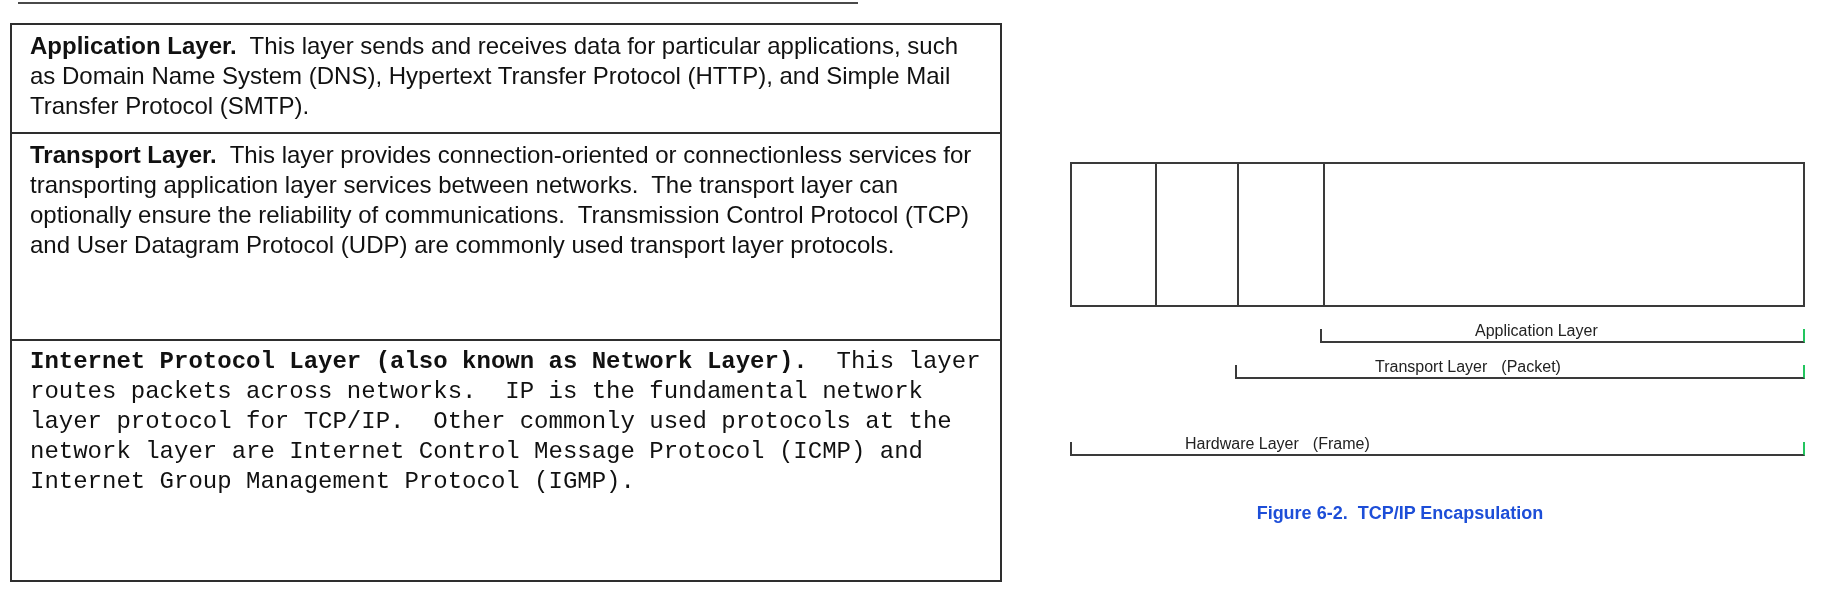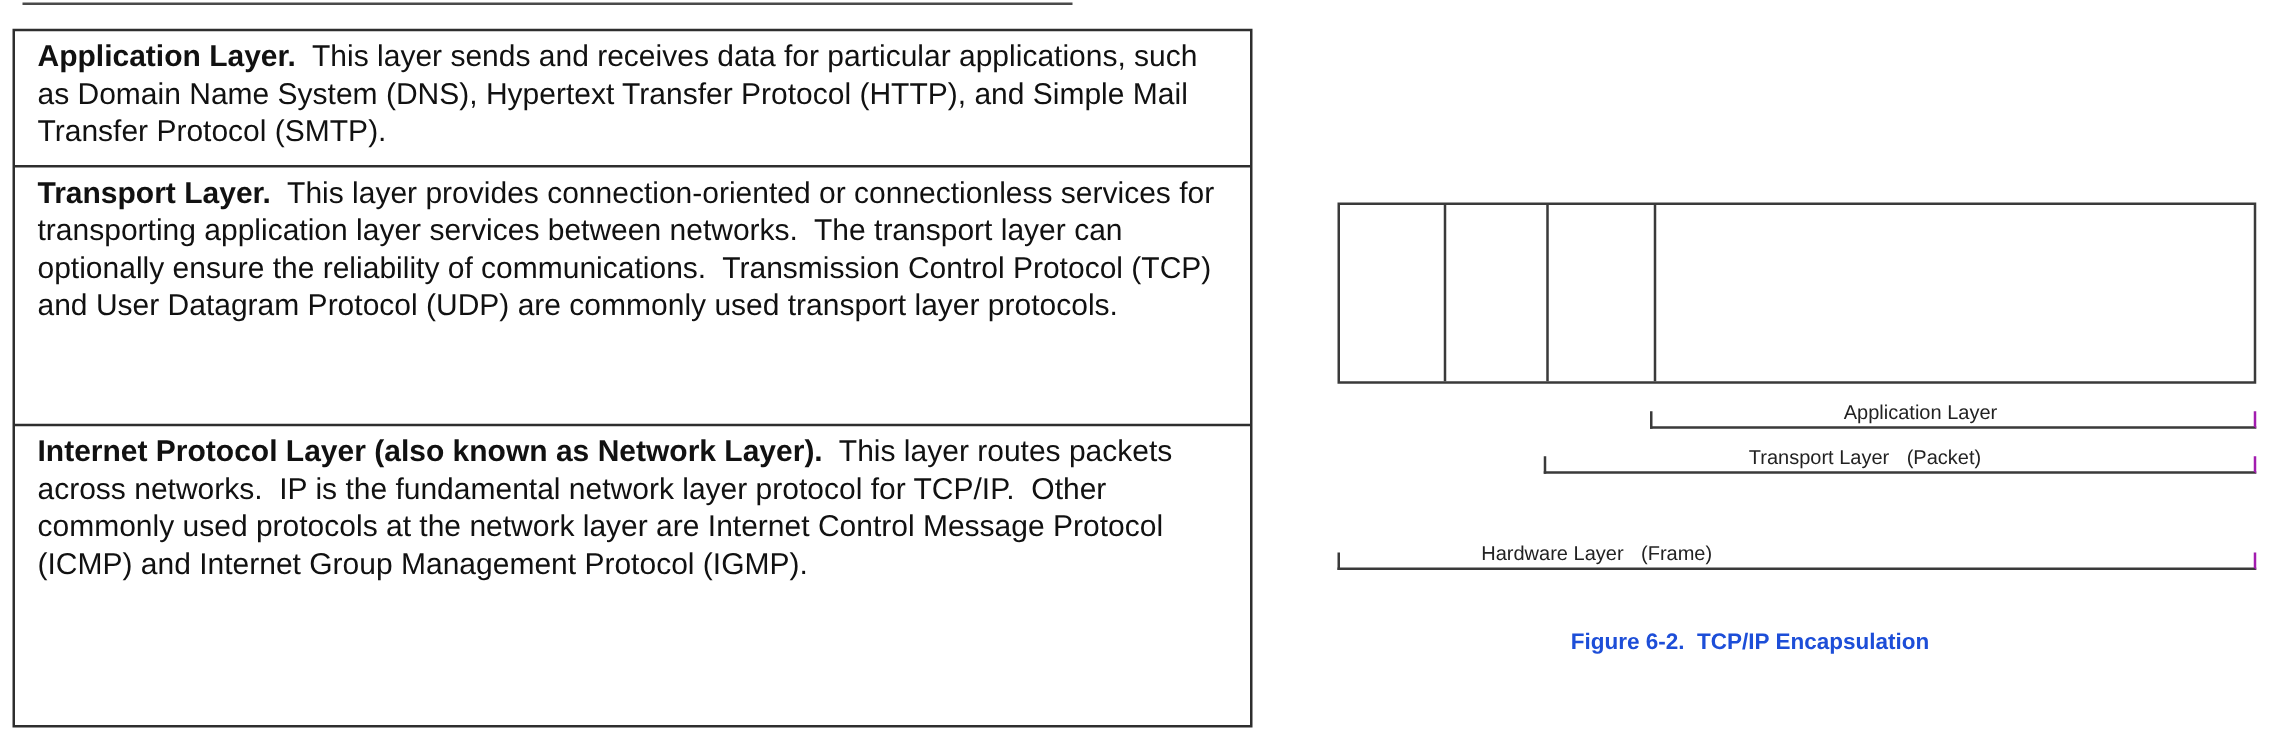--- a/index.html
+++ b/index.html
@@ -25,50 +25,50 @@
     box-sizing:border-box;
     border-bottom:2px solid #2e2e2e;
     padding:6px 12px 0 18px;
     font-size:24px;line-height:30px;
     white-space:pre-wrap;
     overflow:hidden;
   }
   .layer-row:last-child{border-bottom:none;flex:1;}
   .row-1{height:109px;}
   .row-2{height:207px;}
-  .row-3{height:138px;}
+  .row-3{height:138px;font-family:Liberation Mono, monospace;}
   .row-title{font-weight:bold;}
   
   .packet-box{
     position:absolute;left:1070px;top:162px;width:735px;height:145px;
     border:2px solid #3a3a3a;box-sizing:border-box;
     display:flex;background:#fff;
   }
   .packet-cell{box-sizing:border-box;border-right:2px solid #3a3a3a;height:100%;}
   .cell-1{width:85px;}
   .cell-2{width:82px;}
   .cell-3{width:86px;}
   .cell-4{flex:1;border-right:none;}
   .bracket{
     position:absolute;height:14px;box-sizing:border-box;
     border-left:2px solid #3a3a3a;
-    border-right:2px solid #a21caf;
+    border-right:2px solid #22c55e;
     border-bottom:2px solid #3a3a3a;
     padding-left:30px;
   }
   .bracket-app      {left:1320px;top:329px;width:485px;}
   .bracket-transport{left:1235px;top:365px;width:570px;}
   .bracket-ip       {left:1153px;top:401px;width:652px;}
   .bracket-hw       {left:1070px;top:442px;width:735px;}
   .bracket-label{
     position:absolute;bottom:2px;white-space:nowrap;
     font-size:16px;color:#222;line-height:16px;
   }
   .bracket-app       .bracket-label{left:153px;}
-  .bracket-transport .bracket-label{left:138px;margin-left:24px;}
+  .bracket-transport .bracket-label{left:138px;}
   .bracket-ip        .bracket-label{left:117px;}
   .bracket-hw        .bracket-label{left:113px;}
   .bracket-unit:not(:empty){margin-left:14px;}
   .figure-caption{
     position:absolute;left:1400px;top:503px;transform:translateX(-50%);
     font-weight:bold;font-size:18px;white-space:pre;color:#1d4ed8;
   }
 </style>
 </head>
 <body>

